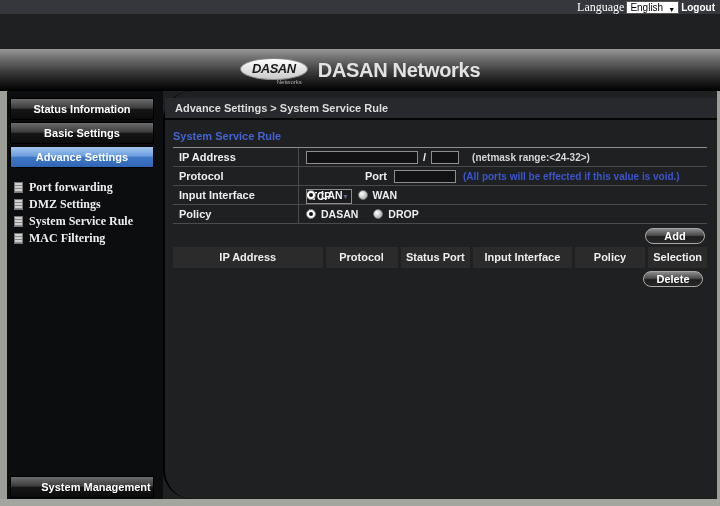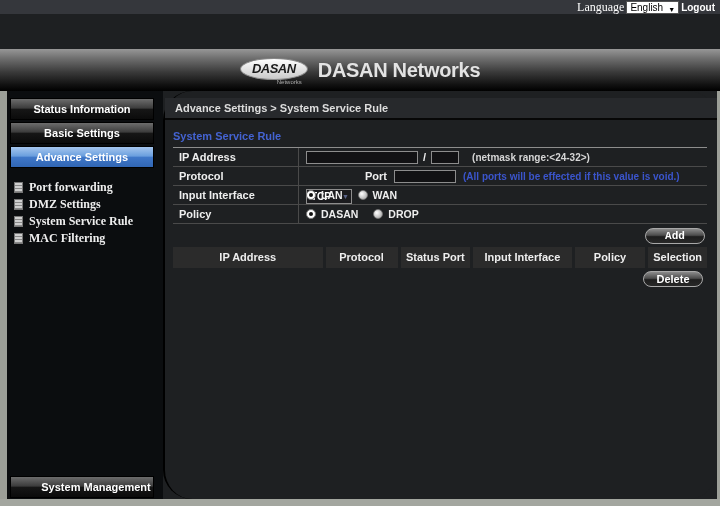--- a/index.html
+++ b/index.html
@@ -86,21 +86,21 @@
   .radio.off { background:radial-gradient(circle at 35% 35%, #ffffff, #b9b9b9 70%, #9a9a9a);
                border:1px solid #777; }
   .opt-label { font-size:10.5px; font-weight:bold; color:#eee; margin-right:10px; }
 
   
   .pill-btn { display:block; width:60px; height:16px; border-radius:8px; border:1px solid #a8a8a8;
               background:linear-gradient(180deg,#8b8b8b 0%,#4c4c4c 45%,#1e1e1e 55%,#282828 100%);
               color:#fff; font-size:11px; font-weight:bold; text-align:center; line-height:14px;
               cursor:pointer; }
   .add-row,.del-row { display:flex; justify-content:flex-end; }
-  .add-row { margin:4px 2px 3px 0;font-family:Liberation Mono, monospace; }
+  .add-row { margin:4px 2px 3px 0; }
   .del-row { margin:3px 4px 0 0; }
 
   
   .rtable { display:grid; grid-template-columns:28% 13.5% 13% 18.5% 13.2% auto;
             column-gap:3px; margin-top:1px; }
   .rth { background:#2b2b2b; height:21px; line-height:21px; text-align:center;
          font-size:11px; font-weight:bold; color:#eee; white-space:nowrap; overflow:hidden; }
 </style>
 </head>
 <body>

